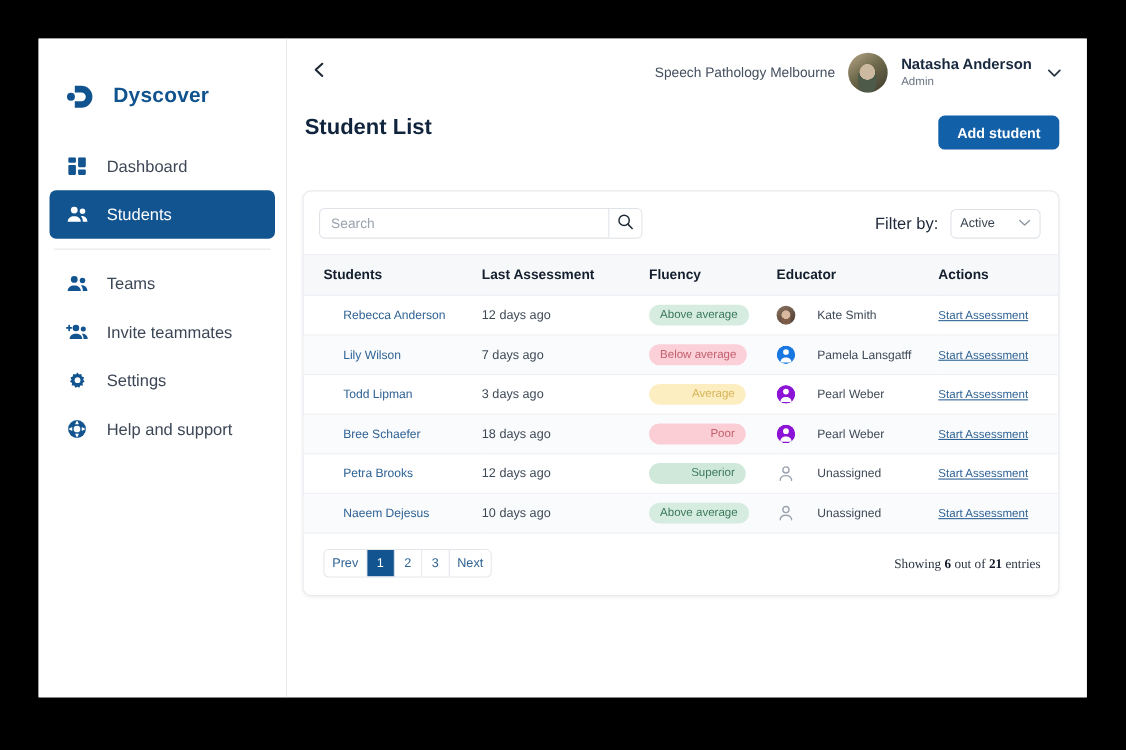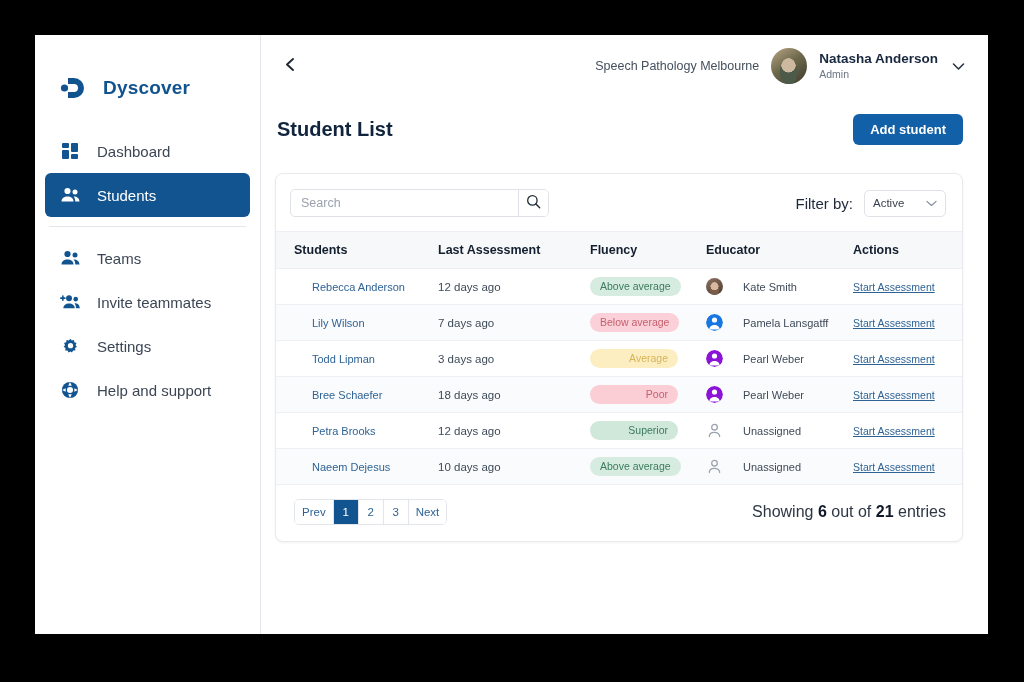--- a/index.html
+++ b/index.html
@@ -91,21 +91,21 @@
     content:""; position:absolute; left:9px; top:10px;
     width:17px; height:26px; border-radius:50% 50% 38% 38%;
     background: radial-gradient(circle at 50% 28%, #cdb9a0 0 34%, #4d5a4a 36% 100%);
   }
   .user-block { line-height: 1.22; }
   .user-name { font-size: 13.5px; color: #18283f; font-weight: 600; }
   .user-role { font-size: 10.5px; color: #6a7584; }
   .chev-down { width: 16px; height: 16px; display:flex; align-items:center; justify-content:center; cursor:pointer; }
 
   .page-head {
-    display: flex; align-items: center;
+    display: flex; 
     padding: 8px 25px 0 16px;
     height: 56px;
   }
   .page-title { font-size: 20px; font-weight: bold; color: #10243d; }
   .btn-primary {
     margin-left: auto;
     background: #1160a8;
     color: #fff;
     border: none;
     border-radius: 6px;
@@ -127,21 +127,21 @@
   }
   .card-toolbar {
     display: flex; align-items: center;
     padding: 15px 16px 14px 14px;
   }
   .search-wrap {
     display: flex; align-items: stretch;
     border: 1px solid #dfe3e8;
     border-radius: 5px;
     height: 28px;
-    width: 259px;
+    width: 294px;
     overflow: hidden;
     background: #fff;
   }
   .search-input {
     border: none; outline: none;
     flex: 1 1 auto;
     padding: 0 10px;
     font-size: 12.5px;
     color: #33404f;
     font-family: inherit;
@@ -230,21 +230,21 @@
     min-width: 25px; height: 24px;
     display: flex; align-items: center; justify-content: center;
     font-size: 11.5px; color: #2f6395;
     border-right: 1px solid #e2e5ea;
     padding: 0 7px;
     cursor: pointer;
     background: #fff;
   }
   .pager div:last-child { border-right: none; }
   .pager div.cur { background: #12548f; color: #fff; }
-  .showing { margin-left: auto; font-size: 16px; color: #2d3744; }
+  .showing { margin-left: auto; font-size: 12px; color: #2d3744; font-family: Liberation Serif, serif; }
   .showing b { font-weight: bold; color: #101828; }
 </style>
 </head>
 <body>
 
 <div id="app-window">
 
   <aside id="sidebar">
 
     <div class="brand">

